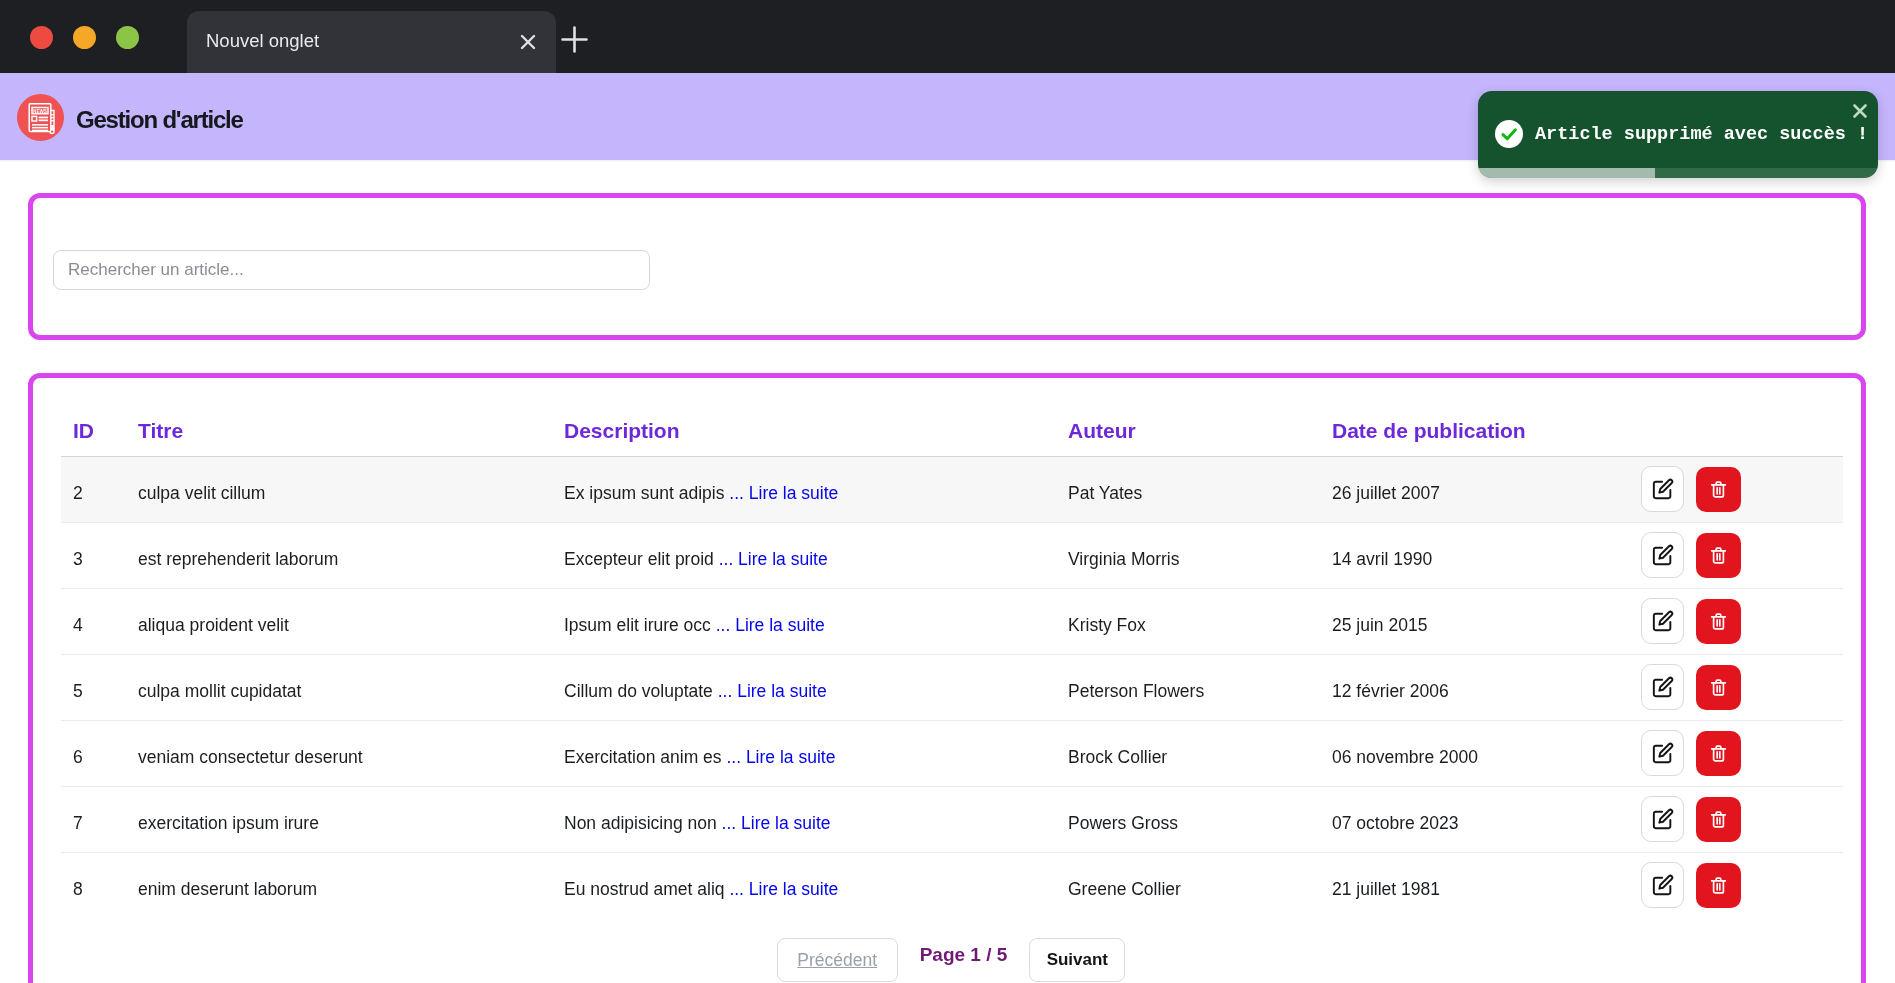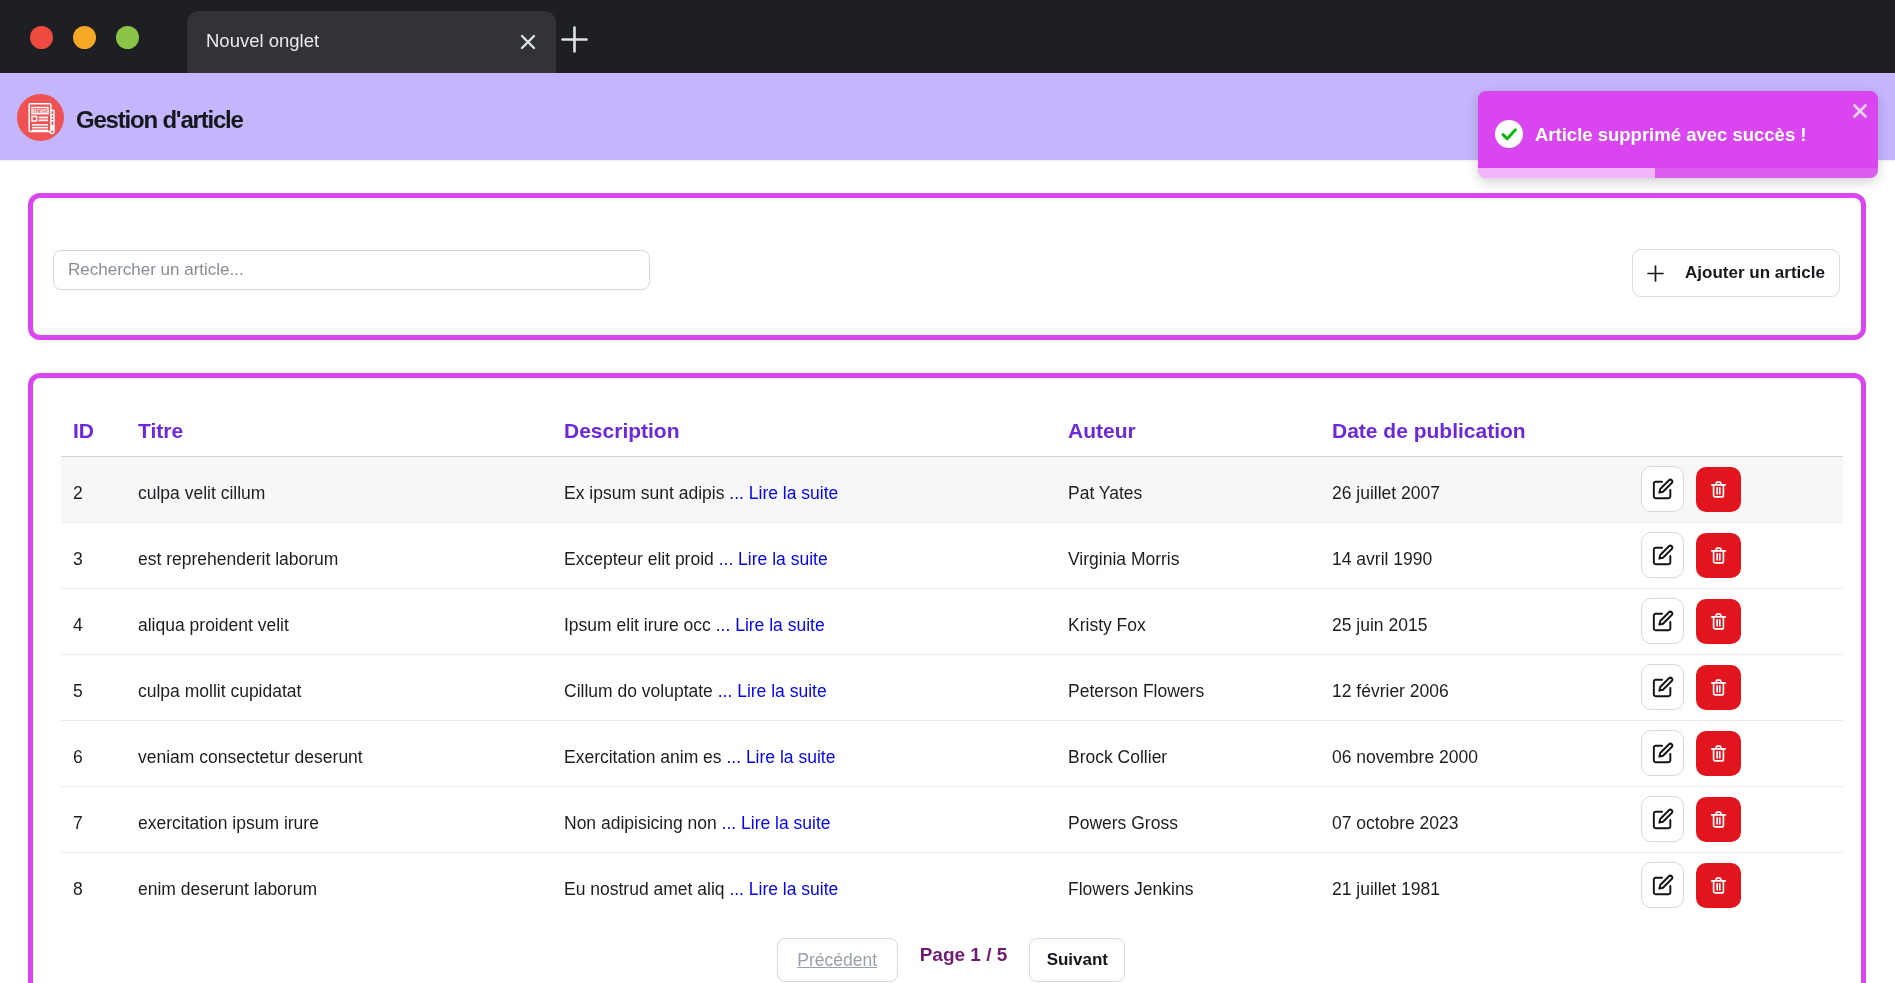--- a/index.html
+++ b/index.html
@@ -17,21 +17,21 @@
   .tab-title { position:absolute; left:19px; top:0; height:62px; line-height:60px; color:#e8eaed; font-size:18.5px; }
   .tab-x { position:absolute; left:327px; top:17px; width:28px; height:28px; }
   .newtab { position:absolute; left:561px; top:26px; width:27px; height:27px; }
 
   
   .appbar { position:absolute; left:0; top:73px; width:1895px; height:88px; background:#c4b5fd; border-bottom:1px solid #f0f2f4; box-shadow:0 1px 2px rgba(0,0,0,.03); }
   .logo { position:absolute; left:17px; top:21px; }
   .app-title { position:absolute; left:76px; top:34.5px; font-size:24px; font-weight:bold; color:#15181c; letter-spacing:-1.2px; line-height:1; }
 
   
-  .toast { position:absolute; left:1478px; top:91px; width:400px; height:87px; background:#d946ef; border-radius:8px; box-shadow:0 4px 12px rgba(0,0,0,.18); overflow:hidden; z-index:30; }
+  .toast { position:absolute; left:1478px; top:91px; width:400px; height:87px; background:#14532d; border-radius:14px; box-shadow:0 4px 12px rgba(0,0,0,.18); overflow:hidden; z-index:30;font-family:Liberation Mono, monospace; }
   .toast-icon { position:absolute; left:1495px; top:120px; z-index:31; }
   .toast-text { position:absolute; left:28px; top:0; height:87px; line-height:87px; color:#fff; font-size:18.5px; font-weight:bold; padding-left:29px; }
   .toast-x { position:absolute; right:7px; top:9px; width:22px; height:22px; opacity:.8; }
   .toast-bar { position:absolute; left:0; bottom:0; width:100%; height:10px; background:rgba(255,255,255,.13); }
   .toast-fill { position:absolute; left:0; bottom:0; width:177px; height:10px; background:rgba(255,255,255,.55); }
 
   
   .card { position:absolute; left:28px; width:1838px; background:#fff; border:5px solid #d946ef; border-radius:12px; box-shadow:0 1px 3px rgba(0,0,0,.05); }
   .card1 { top:193px; height:147px; }
   .card2 { top:373px; height:660px; }
@@ -114,26 +114,20 @@
     <div class="toast-bar"></div>
     <div class="toast-fill"></div>
   </div>
   <svg class="toast-icon" width="28" height="28" viewBox="0 0 28 28">
     <circle cx="14" cy="14" r="14" fill="#fff"></circle>
     <path d="M8 14.6 l4.2 4.2 L20.4 9.8" stroke="#0cb80b" stroke-width="3" fill="none" stroke-linecap="round" stroke-linejoin="round"></path>
   </svg>
 
   <div class="card card1">
     <input class="search" placeholder="Rechercher un article..." style="">
-    <button class="btn-add">
-      <svg width="17" height="17" viewBox="0 0 17 17">
-        <path d="M8.5 1 V16 M1 8.5 H16" stroke="#15181c" stroke-width="1.7" stroke-linecap="round"></path>
-      </svg>
-      <span>Ajouter un article</span>
-    </button>
   </div>
 
   <div class="card card2">
     <table>
       <colgroup>
         <col style="width:65px">
         <col style="width:426px">
         <col style="width:504px">
         <col style="width:264px">
         <col style="width:310px">
@@ -303,21 +297,21 @@
                   <path d="M13.5 10 v7"></path>
                 </svg>
               </button>
           </div>
           </td>
         </tr>
         <tr>
           <td>8</td>
           <td>enim deserunt laborum</td>
           <td>Eu nostrud amet aliq <a class="more" href="#">... Lire la suite</a></td>
-          <td>Flowers Jenkins</td>
+          <td>Greene Collier</td>
           <td>21 juillet 1981</td>
           <td>
             <div class="acts">
             <button class="btn-edit">
                 <svg width="22" height="22" viewBox="0 0 24 24" fill="none" stroke="#141414" stroke-width="2.1" stroke-linecap="round" stroke-linejoin="round">
                   <path d="M11 4H4a2 2 0 0 0-2 2v14a2 2 0 0 0 2 2h14a2 2 0 0 0 2-2v-7"></path>
                   <path d="M18.5 2.5a2.121 2.121 0 0 1 3 3L12 15l-4 1 1-4 9.5-9.5z"></path>
                 </svg>
               </button>
             <button class="btn-del">

